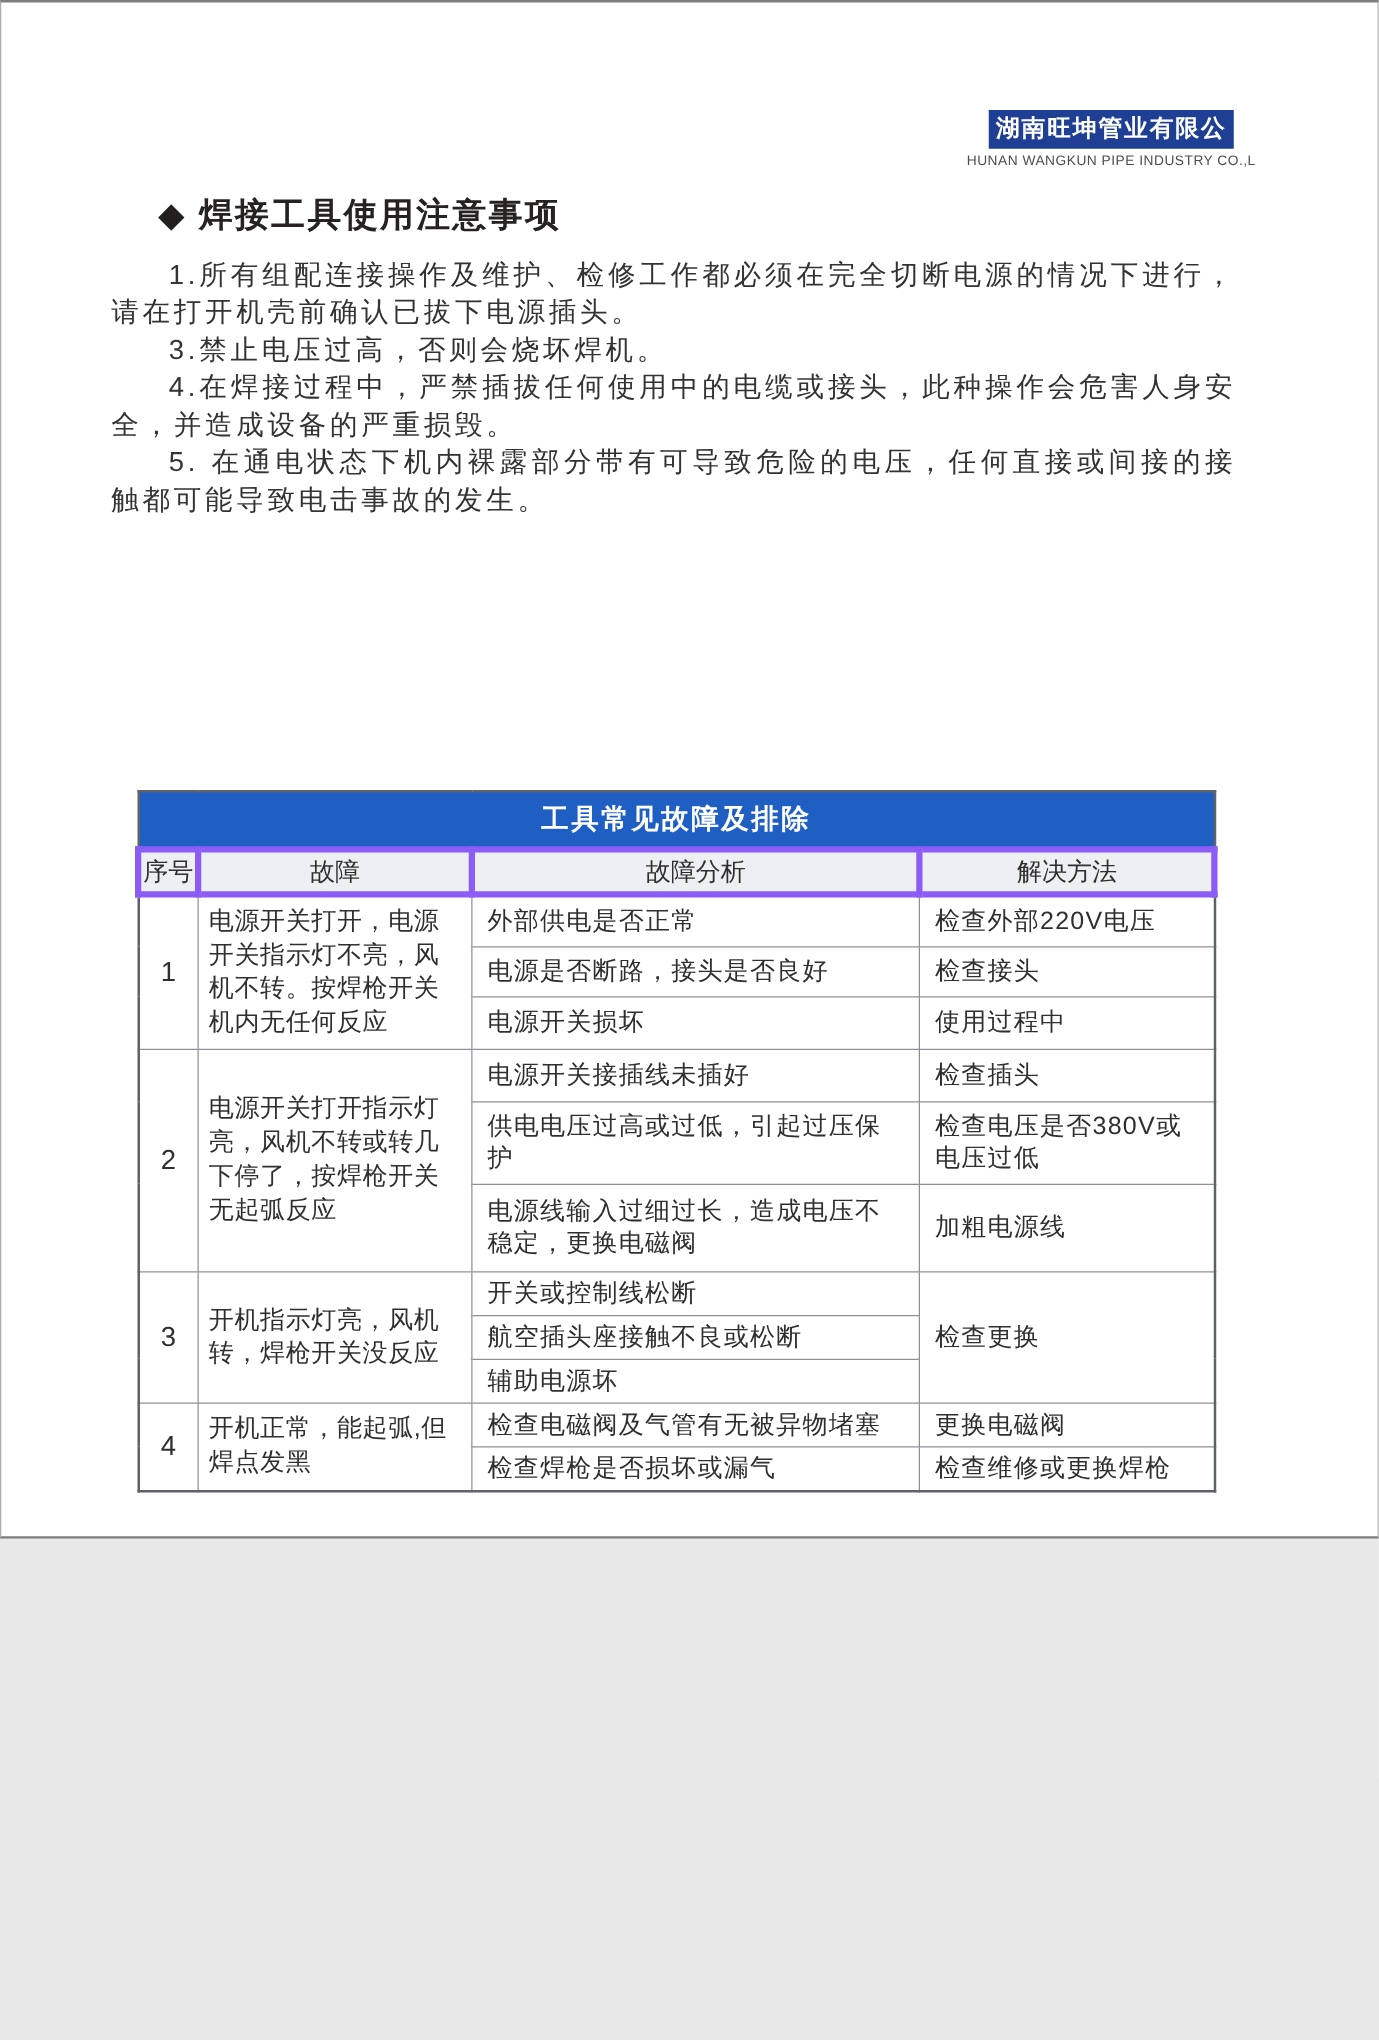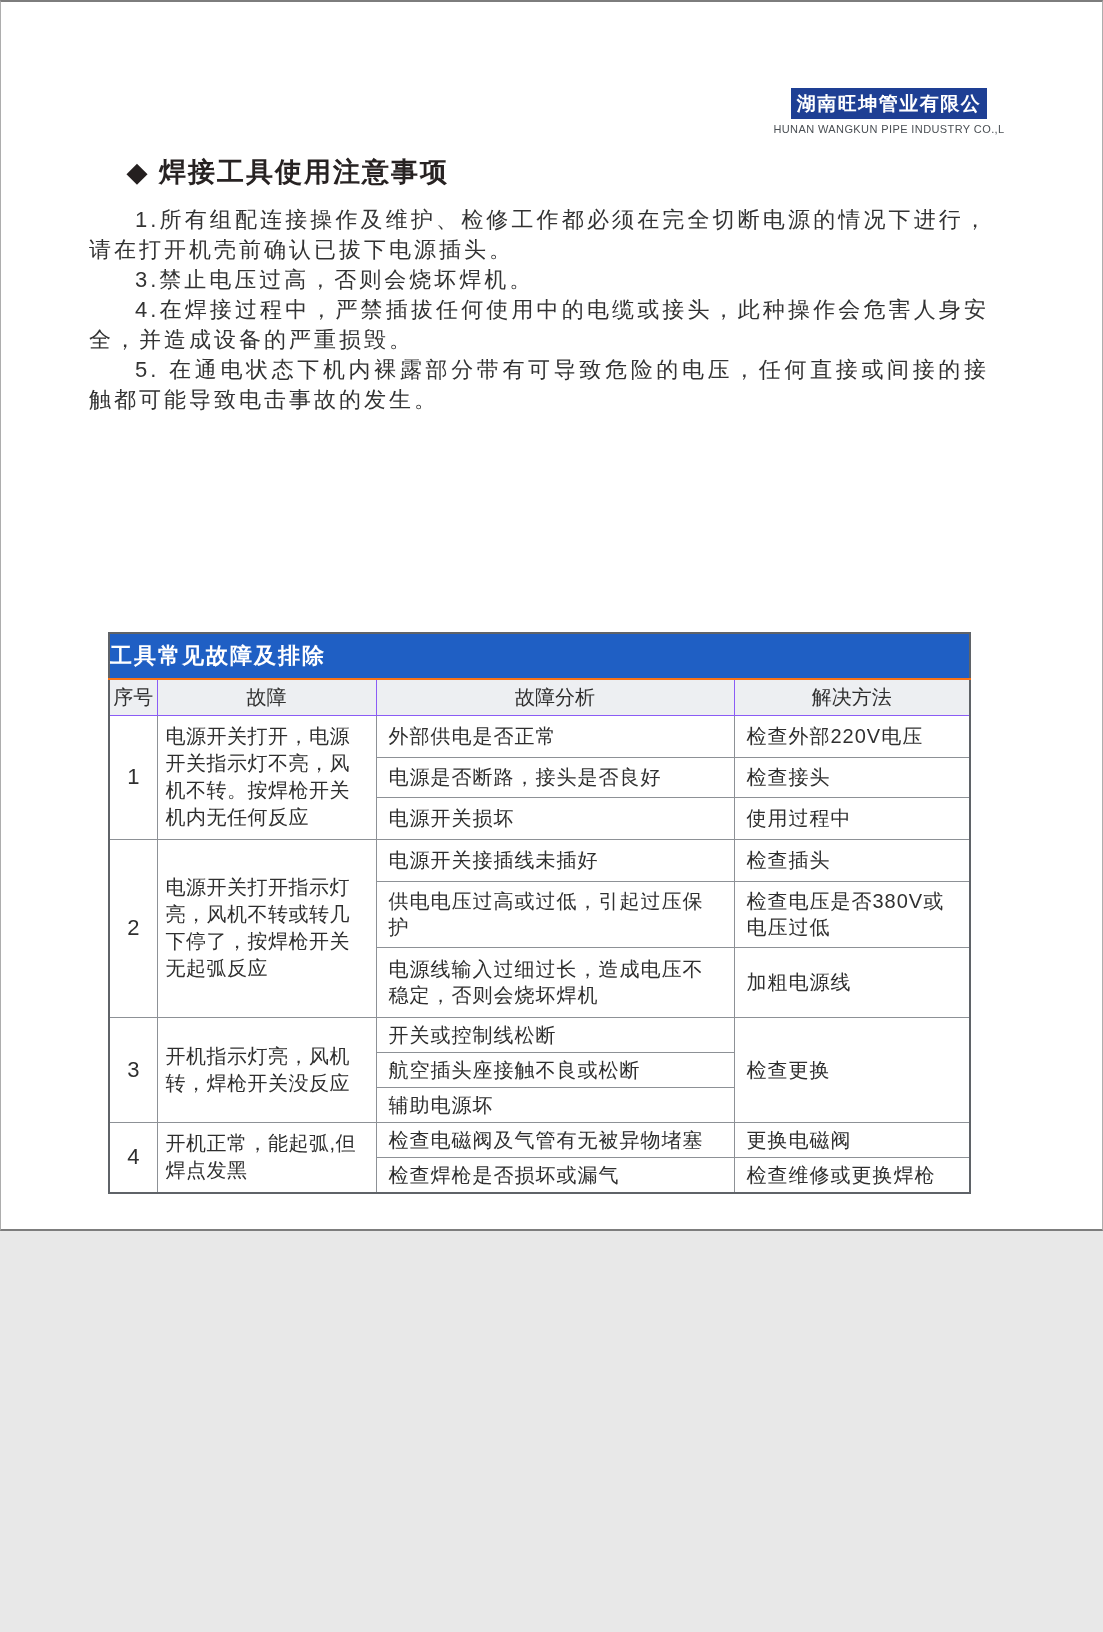--- a/index.html
+++ b/index.html
@@ -75,28 +75,29 @@
   table.fault col.c-fault{ width:219px; }
   table.fault col.c-ana  { width:358px; }
   table.fault col.c-sol  { width:236px; }
 
   td.title-cell {
     background:#1f5fc4;
     color:#ffffff;
     font-weight:bold;
     font-size:22px;
     letter-spacing:2px;
+    text-align:center;
     height:46px;
-    border-bottom:2px solid #f97316;
+    border-bottom:2px solid #000000;
   }
   tr.head-row td {
     background:#edeff2;
     height:36px;
     text-align:center;
-    border:1px solid #8b5cf6;
+    border:5px solid #8b5cf6;
     font-size:20px;
   }
   td.cell { border:1px solid #8d9196; padding:4px 10px; vertical-align:middle; }
   td.no-cell { text-align:center; font-size:22px; }
   td.fault-cell { line-height:27px; letter-spacing:0.5px; padding:6px 8px; }
   td.ana-cell, td.sol-cell { letter-spacing:1px; line-height:26px; padding-left:12px; }
   tr.h42 { height:42px; } tr.h40 { height:40px; }
   tr.h66 { height:66px;margin-left:43px; } tr.h70 { height:70px; }
   tr.h34 { height:34px; } tr.h35 { height:35px; }
 
@@ -189,21 +190,21 @@
           <td class="cell no-cell" rowspan="3">2</td>
           <td class="cell fault-cell" rowspan="3">电源开关打开指示灯亮，风机不转或转几下停了，按焊枪开关无起弧反应</td>
           <td class="cell ana-cell">电源开关接插线未插好</td>
           <td class="cell sol-cell">检查插头</td>
         </tr>
         <tr class="h66">
           <td class="cell ana-cell">供电电压过高或过低，引起过压保护</td>
           <td class="cell sol-cell">检查电压是否380V或电压过低</td>
         </tr>
         <tr class="h70">
-          <td class="cell ana-cell">电源线输入过细过长，造成电压不稳定，否则会烧坏焊机</td>
+          <td class="cell ana-cell">电源线输入过细过长，造成电压不稳定，更换电磁阀</td>
           <td class="cell sol-cell">加粗电源线</td>
         </tr>
 
         <tr class="h34">
           <td class="cell no-cell" rowspan="3">3</td>
           <td class="cell fault-cell" rowspan="3">开机指示灯亮，风机转，焊枪开关没反应</td>
           <td class="cell ana-cell">开关或控制线松断</td>
           <td class="cell sol-cell" rowspan="3">检查更换</td>
         </tr>
         <tr class="h34">

